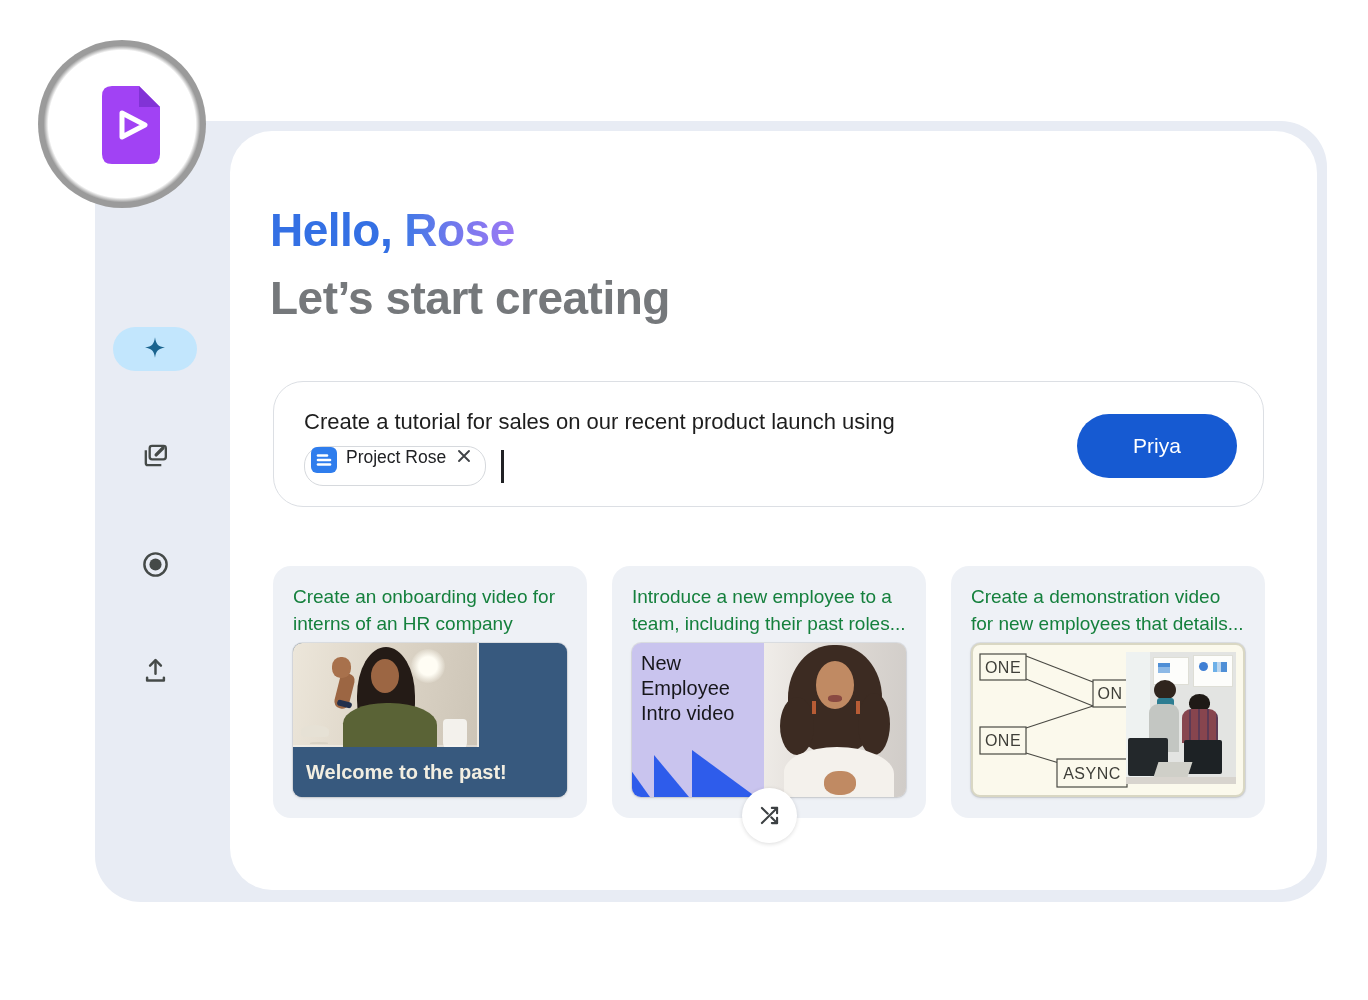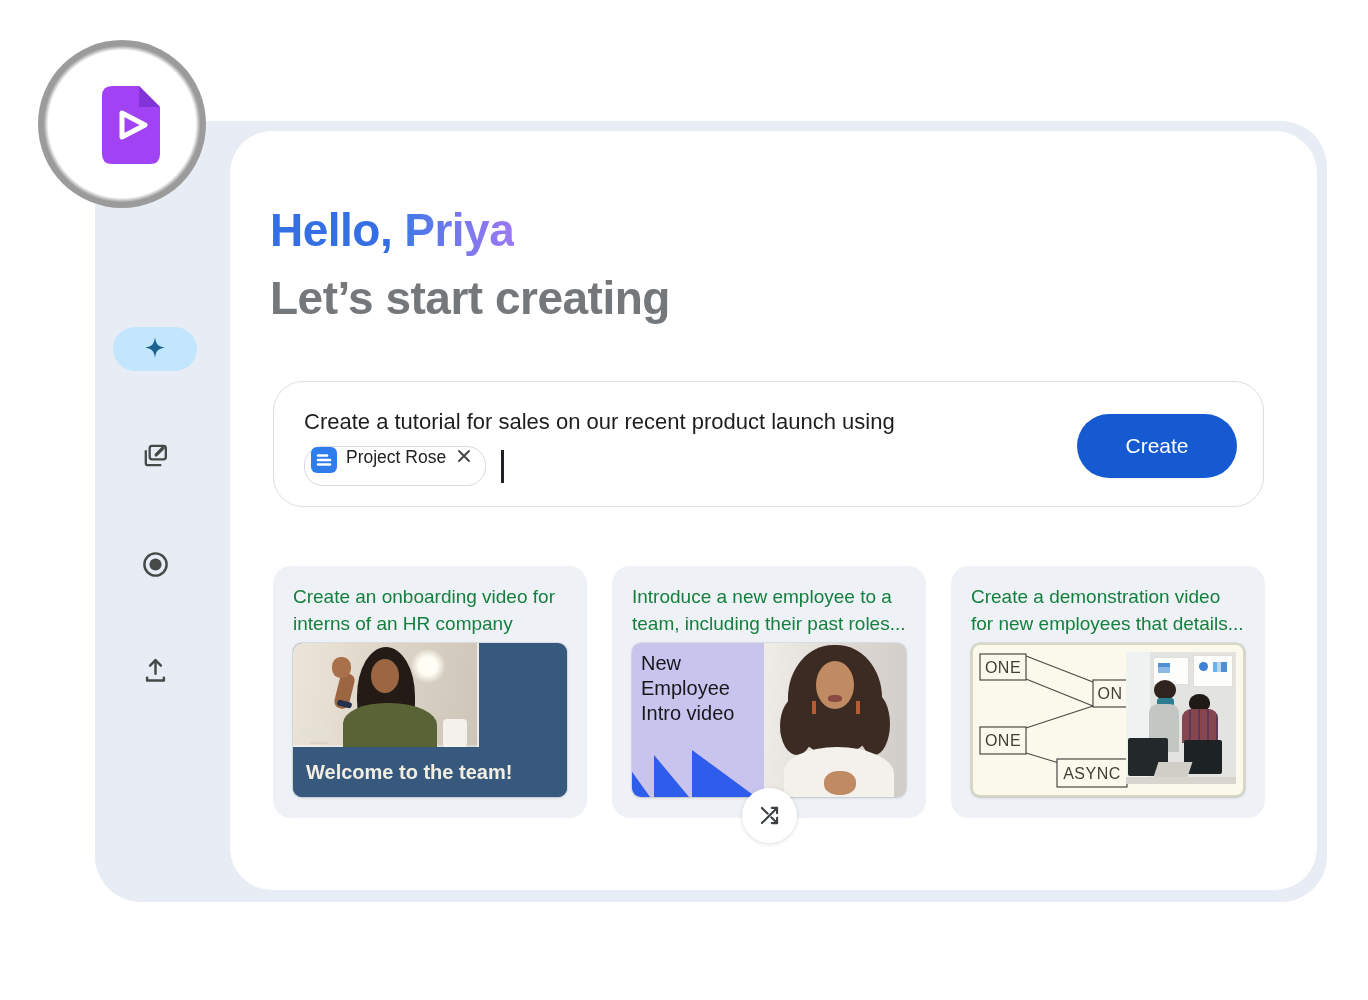--- a/index.html
+++ b/index.html
@@ -171,21 +171,21 @@
 <div class="side-btn upload">
   <svg width="31" height="31" viewBox="0 0 24 24" fill="none" stroke="#454a48" stroke-width="1.9" stroke-linecap="round" stroke-linejoin="round">
     <path d="M12 14.5 V4.5"></path>
     <path d="M7.8 8.2 L12 4 L16.2 8.2"></path>
     <path d="M5.5 17.5 V19.8 H18.5 V17.5"></path>
   </svg>
 </div>
 
 <div class="greeting">
   <div>
-    <span class="g-prefix">Hello,</span><span class="g-name">Priya</span>
+    <span class="g-prefix">Hello,</span><span class="g-name">Rose</span>
   </div>
   <div class="g-sub">Let’s start creating</div>
 </div>
 
 <div class="prompt">
   <div class="prompt-text">Create a tutorial for sales on our recent product launch using</div>
   <div class="chip-row">
     <div class="chip">
       <svg class="chip-doc" width="26" height="26" viewBox="0 0 26 26">
         <rect width="26" height="26" rx="6" fill="#2f7ded"></rect>
@@ -195,40 +195,40 @@
             <path d="M7 17.5 H19"></path>
         </g>
       </svg>
       <span class="chip-label">Project Rose</span>
       <svg class="chip-x" viewBox="0 0 18 18" fill="none" stroke="#3f4246" stroke-width="1.9" stroke-linecap="round">
         <path d="M4 4 L14 14 M14 4 L4 14"></path>
       </svg>
     </div>
     <div class="caret"></div>
   </div>
-  <button class="create-btn">Create</button>
+  <button class="create-btn">Priya</button>
 </div>
 
 <div class="cards">
 
   <div class="card">
     <div class="card-title">Create an onboarding video for interns of an HR company</div>
     <div class="thumb thumb1">
       <div class="t1-photo">
         <div class="t1-lamp"></div>
         <div class="t1-chair"></div>
         <div class="t1-hair"></div>
         <div class="t1-arm"></div>
         <div class="t1-hand"></div>
         <div class="t1-watch"></div>
         <div class="t1-face"></div>
         <div class="t1-shirt"></div>
         <div class="t1-glass"></div>
       </div>
-      <div class="t1-banner">Welcome to the team!</div>
+      <div class="t1-banner">Welcome to the past!</div>
     </div>
   </div>
 
   <div class="card">
     <div class="card-title">Introduce a new employee to a team, including their past roles...</div>
     <div class="thumb thumb2">
       <div class="t2-photo">
         <div class="t2-hair"></div>
         <div class="t2-hair2"></div>
         <div class="t2-hair3"></div>

